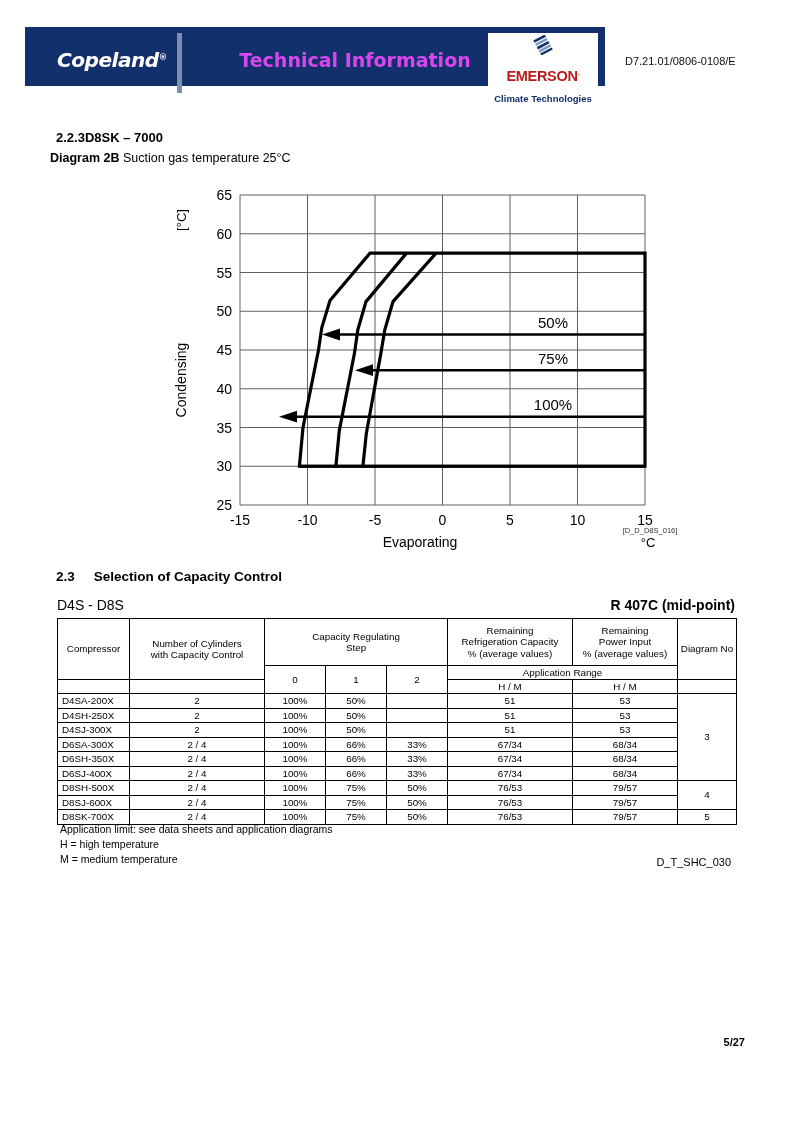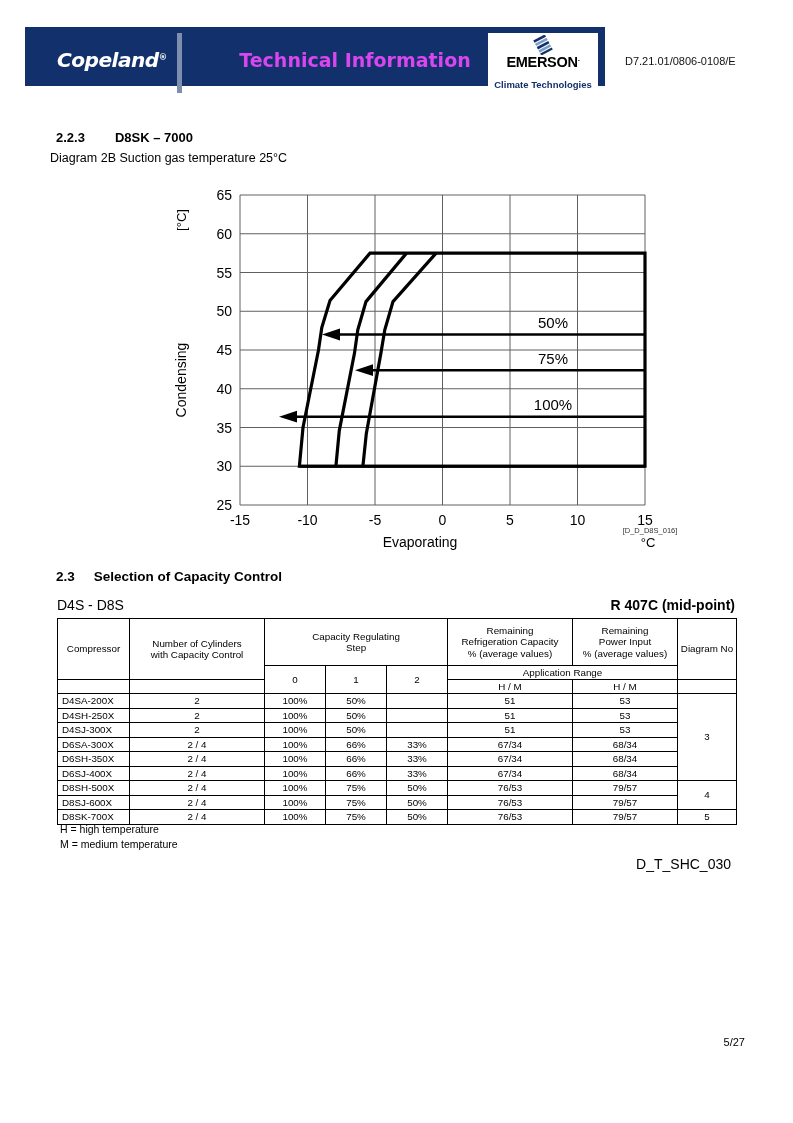--- a/index.html
+++ b/index.html
@@ -77,24 +77,24 @@
   }
   .emerson-mark {
     width: 26px;
     height: 20px;
     position: relative;
   }
   .emerson-word {
     font-family: "Liberation Sans", sans-serif;
     font-weight: bold;
     font-size: 14.5px;
-    color: #000000;
+    color: #b91c1c;
     letter-spacing: -0.3px;
     line-height: 1;
-    margin-top: 0;
+    margin-top: 14px;
   }
   .emerson-word sup { font-size: 8px; }
   .emerson-sub {
     font-family: "Liberation Sans", sans-serif;
     font-weight: bold;
     font-size: 9.5px;
     color: #12306b;
     line-height: 1;
     margin-top: 10px;
   }
@@ -109,29 +109,29 @@
 
   
   .sec-223 {
     position: absolute;
     left: 56px;
     top: 130px;
     font-size: 13px;
     font-weight: bold;
     white-space: nowrap;
   }
-  .sec-223 .num { margin-right: 30px; }
+  .sec-223 .num { margin-right: 0; }
   .diagram-line {
     position: absolute;
     left: 50px;
     top: 151px;
     font-size: 12.5px;
     white-space: nowrap;
   }
-  .diagram-line b { font-weight: normal; }
+  .diagram-line b { font-weight: bold; }
 
   
   .chart-wrap {
     position: absolute;
     left: 0px;
     top: 175px;
     width: 700px;
     height: 375px;
   }
   .chart-svg { display: block; }
@@ -192,28 +192,28 @@
     position: absolute;
     left: 60px;
     top: 822px;
     font-size: 10.5px;
     line-height: 1.45;
   }
   .note-code {
     position: absolute;
     right: 62px;
     top: 856px;
-    font-size: 14px;
+    font-size: 11px;
   }
   .page-num {
     position: absolute;
     right: 48px;
     top: 1036px;
     font-size: 11px;
-    font-weight: normal;
+    font-weight: bold;
     padding-left: 14px;
   }
 </style>
 </head>
 <body>
 
 <div class="header-bar">
   <div class="copeland-logo">
     <span>Copeland</span><sup>®</sup>
   </div>
@@ -458,18 +458,19 @@
       <td>75%</td>
       <td>50%</td>
       <td>76/53</td>
       <td>79/57</td>
       <td>5</td>
     </tr>
   </tbody>
 </table>
 
 <div class="notes">
+  <div>Application limit: see data sheets and application diagrams</div>
   <div>H = high temperature</div>
   <div>M = medium temperature</div>
 </div>
 <div class="note-code">D_T_SHC_030</div>
 
 <div class="page-num">5/27</div>
 
 </body></html>

